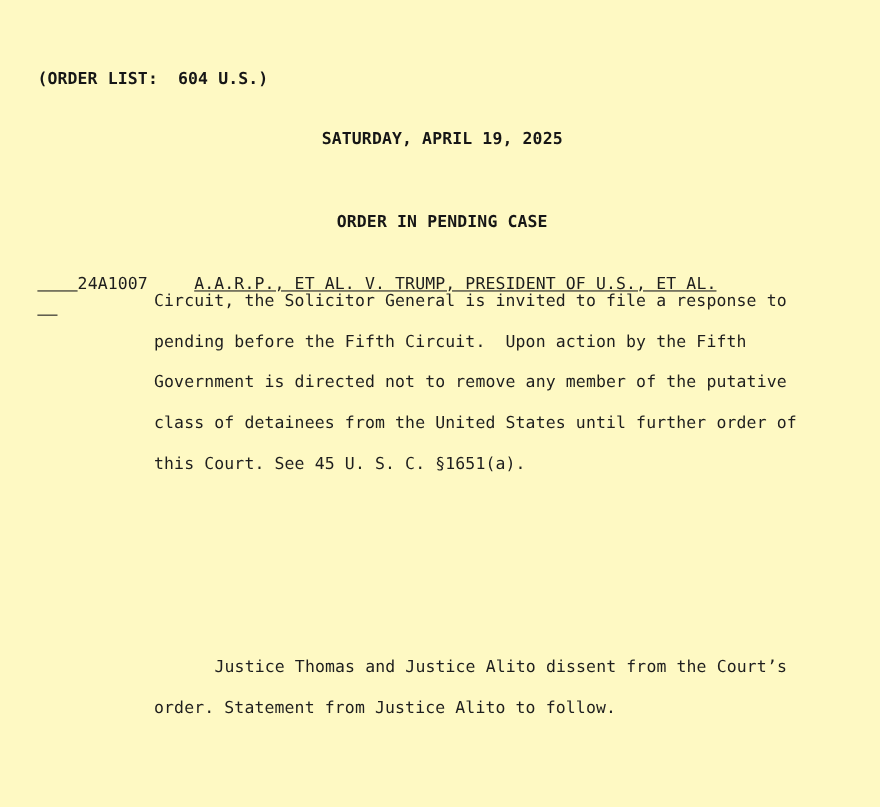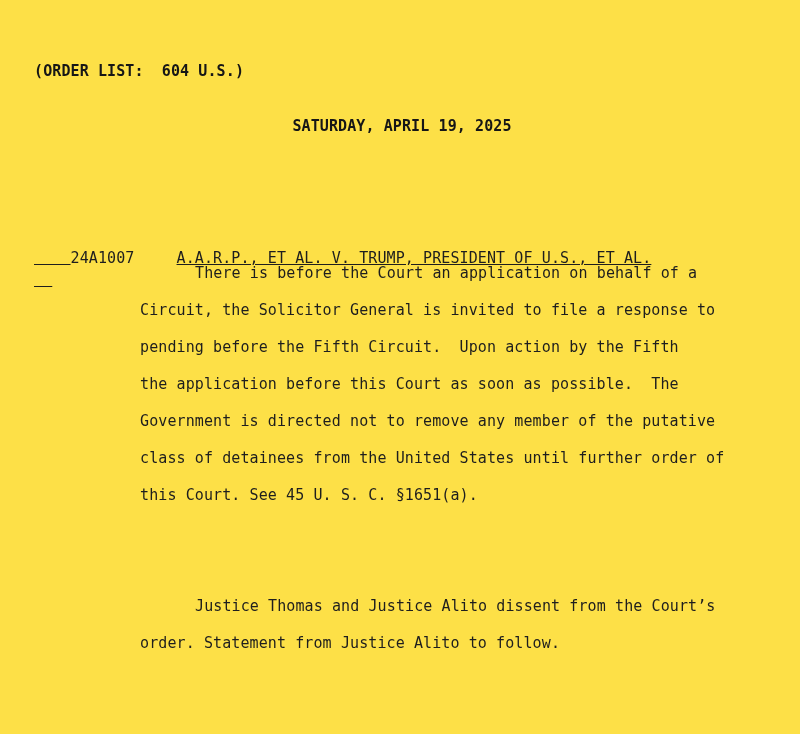--- a/index.html
+++ b/index.html
@@ -4,21 +4,21 @@
 <style>
   html, body {
     margin: 0;
     padding: 0;
     background: #ffffff;
   }
   .page {
     position: relative;
     width: 800px;
     height: 734px;
-    background: #fde047;
+    background: #fef9c3;
     overflow: hidden;
     font-family: "DejaVu Sans Mono", "Liberation Mono", monospace;
     font-size: 15px;
     letter-spacing: 0.1px;
     color: #1e1e1e;
     -webkit-font-smoothing: antialiased;
   }
   .abs { position: absolute; white-space: pre; }
   .bold { font-weight: bold; color: #161616; }
   .center {
@@ -43,30 +43,29 @@
 </style>
 </head>
 <body>
 
 <div class="page">
 
   <div class="abs bold orderlist">(ORDER LIST:  604 U.S.)</div>
 
   <div class="abs bold center date">SATURDAY, APRIL 19, 2025</div>
 
+  <div class="abs bold center section">ORDER IN PENDING CASE</div>
 
   <div class="abs caserow">
     <span class="docket">24A1007</span><span>A.A.R.P., ET AL. V. TRUMP, PRESIDENT OF U.S., ET AL.</span>
   </div>
 
   <div class="para p1">
-    <div class="bl indent">There is before the Court an application on behalf of a</div>
     <div class="bl">Circuit, the Solicitor General is invited to file a response to</div>
     <div class="bl">pending before the Fifth Circuit.  Upon action by the Fifth</div>
-    <div class="bl">the application before this Court as soon as possible.  The</div>
     <div class="bl">Government is directed not to remove any member of the putative</div>
     <div class="bl">class of detainees from the United States until further order of</div>
     <div class="bl">this Court. See 45 U. S. C. §1651(a).</div>
   </div>
 
   <div class="para p2">
     <div class="bl indent">Justice Thomas and Justice Alito dissent from the Court’s</div>
     <div class="bl">order. Statement from Justice Alito to follow.</div>
   </div>
 

